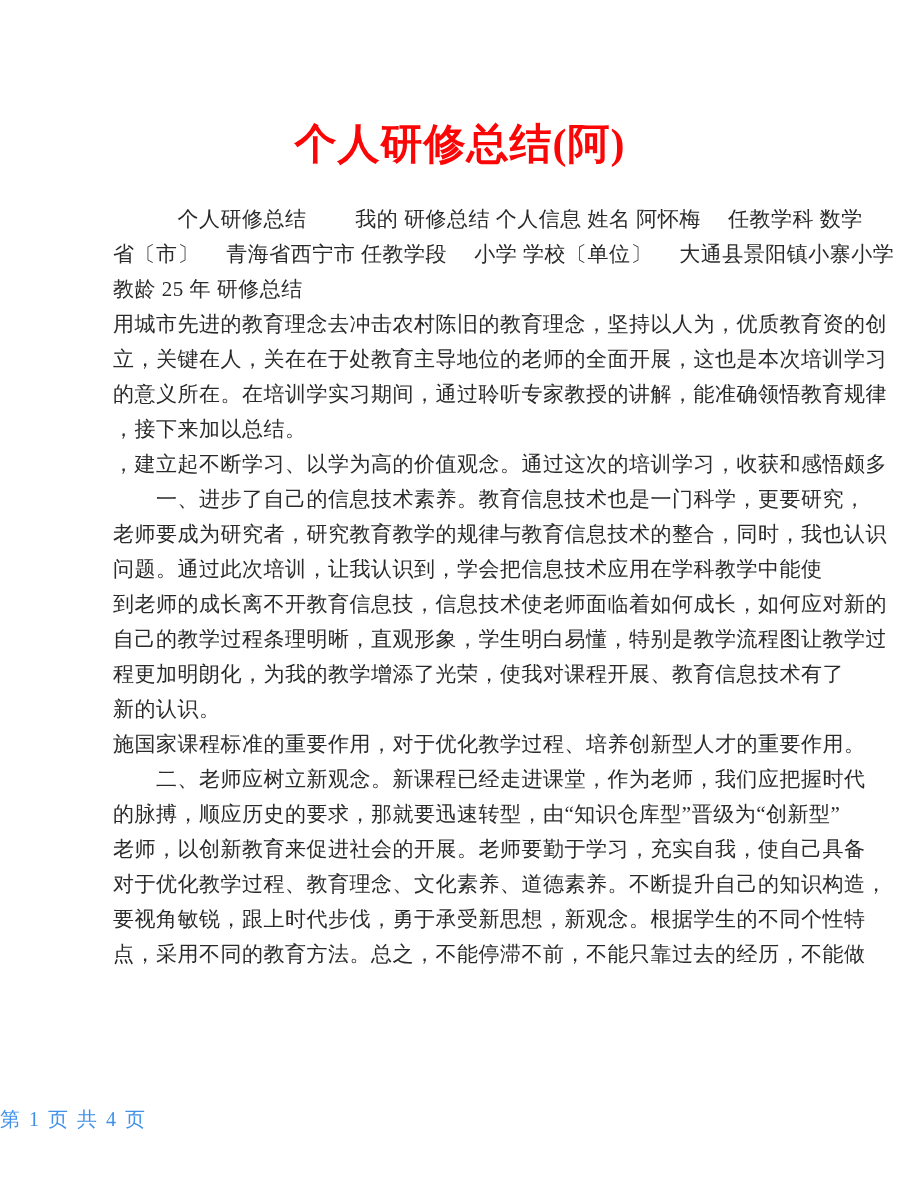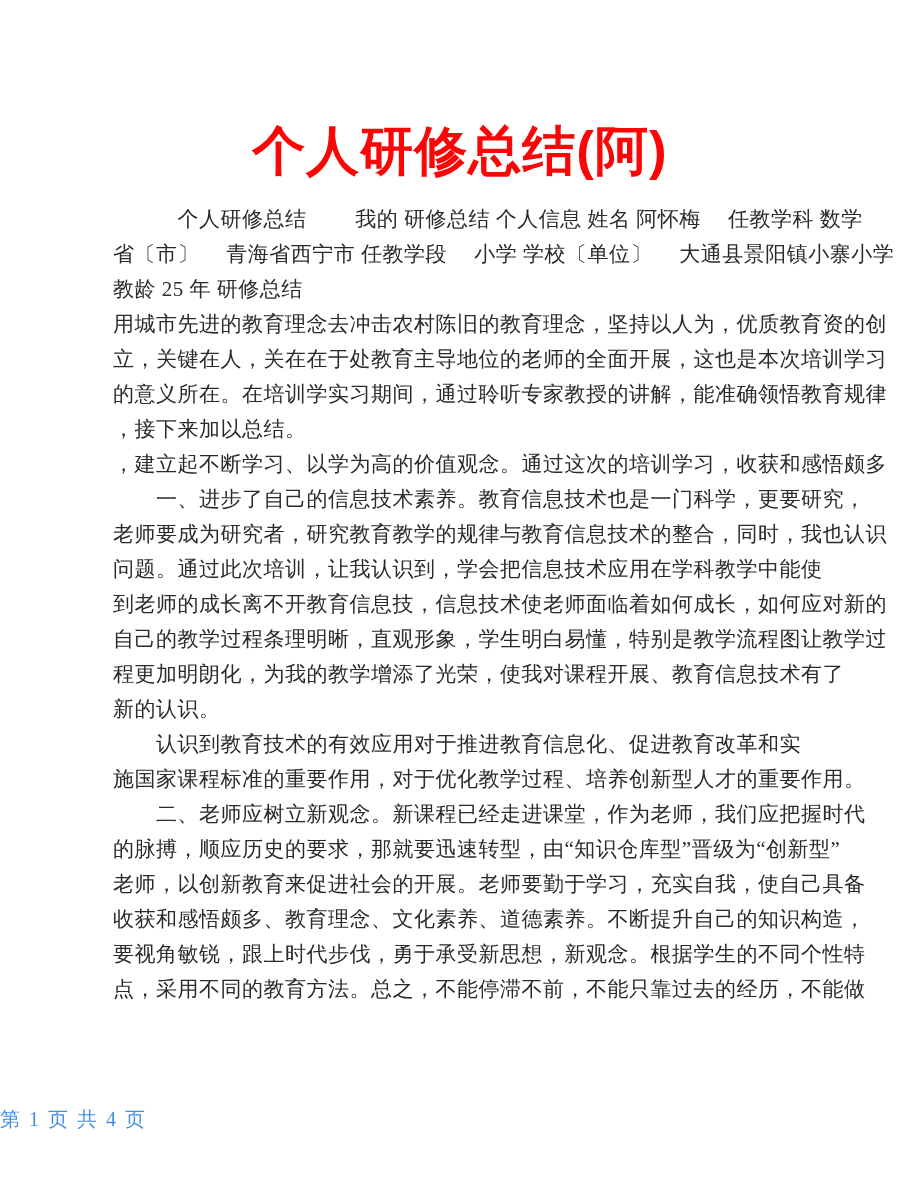--- a/index.html
+++ b/index.html
@@ -14,23 +14,23 @@
     background: #ffffff;
     overflow: hidden;
     font-family: "Liberation Serif", serif;
   }
   .doc-title {
     position: absolute;
     top: 116px;
     left: 0;
     width: 920px;
     text-align: center;
-    font-family: Liberation Sans, sans-serif;
+    font-family: Liberation Serif, serif;
     font-weight: 800;
-    font-size: 53px;
+    font-size: 42px;
     letter-spacing: 1px;
     color: #fb0606;
   }
   .doc-body {
     position: absolute;
     top: 202px;
     left: 113px;
     width: 700px;
     font-size: 21px;
     line-height: 35px;
@@ -68,26 +68,25 @@
       <div class="doc-line">的意义所在。在培训学实习期间，通过聆听专家教授的讲解，能准确领悟教育规律</div>
       <div class="doc-line">，接下来加以总结。</div>
       <div class="doc-line">，建立起不断学习、以学为高的价值观念。通过这次的培训学习，收获和感悟颇多</div>
       <div class="doc-line">　　一、进步了自己的信息技术素养。教育信息技术也是一门科学，更要研究，</div>
       <div class="doc-line">老师要成为研究者，研究教育教学的规律与教育信息技术的整合，同时，我也认识</div>
       <div class="doc-line">问题。通过此次培训，让我认识到，学会把信息技术应用在学科教学中能使</div>
       <div class="doc-line">到老师的成长离不开教育信息技，信息技术使老师面临着如何成长，如何应对新的</div>
       <div class="doc-line">自己的教学过程条理明晰，直观形象，学生明白易懂，特别是教学流程图让教学过</div>
       <div class="doc-line">程更加明朗化，为我的教学增添了光荣，使我对课程开展、教育信息技术有了</div>
       <div class="doc-line">新的认识。</div>
-      <div class="doc-line">　　认识到教育技术的有效应用对于推进教育信息化、促进教育改革和实</div>
       <div class="doc-line">施国家课程标准的重要作用，对于优化教学过程、培养创新型人才的重要作用。</div>
       <div class="doc-line">　　二、老师应树立新观念。新课程已经走进课堂，作为老师，我们应把握时代</div>
       <div class="doc-line">的脉搏，顺应历史的要求，那就要迅速转型，由“知识仓库型”晋级为“创新型”</div>
       <div class="doc-line">老师，以创新教育来促进社会的开展。老师要勤于学习，充实自我，使自己具备</div>
-      <div class="doc-line">收获和感悟颇多、教育理念、文化素养、道德素养。不断提升自己的知识构造，</div>
+      <div class="doc-line">对于优化教学过程、教育理念、文化素养、道德素养。不断提升自己的知识构造，</div>
       <div class="doc-line">要视角敏锐，跟上时代步伐，勇于承受新思想，新观念。根据学生的不同个性特</div>
       <div class="doc-line">点，采用不同的教育方法。总之，不能停滞不前，不能只靠过去的经历，不能做</div>
     </div>
 
   <div class="page-footer">
     <span>第 1 页 共 4 页</span>
   </div>
 
 </div>
 

